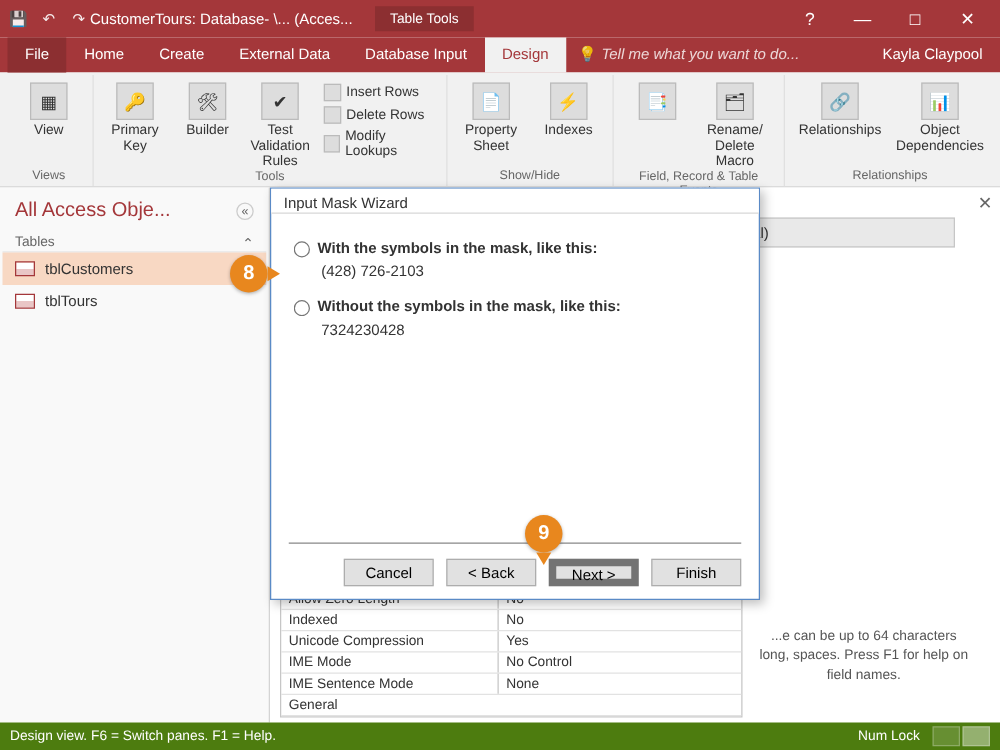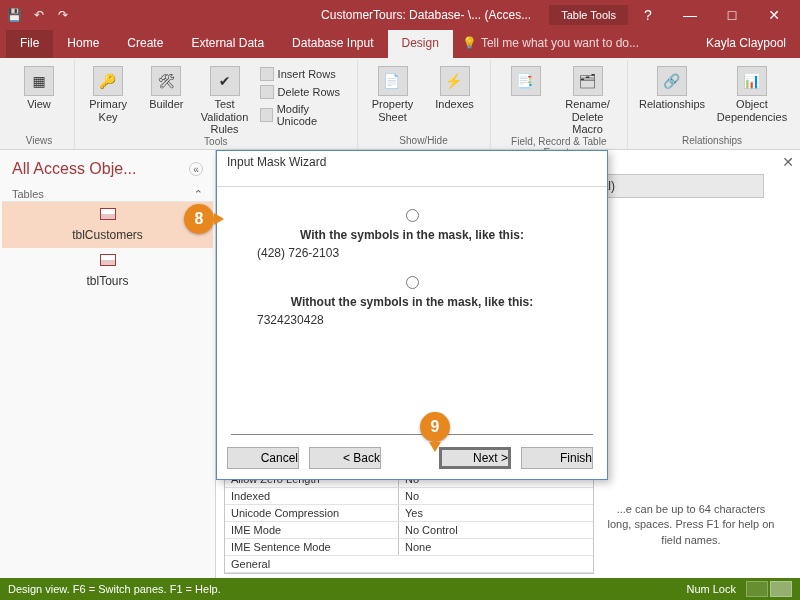--- a/index.html
+++ b/index.html
@@ -2,79 +2,79 @@
 <html><head>
 <meta charset="utf-8">
 <style>
   * { box-sizing: border-box; margin: 0; padding: 0; font-family: "Segoe UI", Tahoma, sans-serif; }
   body { width: 800px; height: 600px; background: #fff; overflow: hidden; font-size: 12px; color: #333; position: relative; }
 
   
   .titlebar { height: 30px; background: #a4373a; display: flex; align-items: center; color: #fff; padding: 0 6px; }
   .titlebar .qat { display: flex; gap: 6px; align-items: center; }
   .qat .icon { width: 18px; height: 18px; display: flex; align-items: center; justify-content: center; opacity: .9; }
-  .title-text { flex: 1; text-align: center; font-size: 12px; display: flex; align-items: center; justify-content: flex-end; gap: 18px; }
+  .title-text { flex: 1; text-align: center; font-size: 12px; display: flex; align-items: center; justify-content: flex-start; gap: 18px; }
   .title-text .context-tab { background: #8c2f31; padding: 4px 12px; font-size: 11px; }
   .win-controls { display: flex; gap: 2px; }
   .win-btn { width: 40px; height: 28px; display: flex; align-items: center; justify-content: center; font-size: 14px; }
 
   
   .ribbon-tabs { height: 28px; background: #a4373a; display: flex; align-items: stretch; padding-left: 6px; color: #fff; }
   .ribbon-tabs .tab { padding: 6px 14px; font-size: 12px; cursor: pointer; }
   .ribbon-tabs .tab.file { background: #8c2f31; }
   .ribbon-tabs .tab.active { background: #f1f1f1; color: #a4373a; font-weight: 400; }
-  .ribbon-tabs .tell-me { flex: 1; padding: 6px 10px; opacity: .8; }
+  .ribbon-tabs .tell-me { flex: 1; padding: 6px 10px; opacity: .8; font-style: italic; }
   .ribbon-tabs .tell-me::before { content: "💡 "; font-style: normal; }
   .ribbon-tabs .user { padding: 6px 14px; }
 
   
   .ribbon { height: 92px; background: #f1f1f1; border-bottom: 1px solid #d4d4d4; display: flex; padding: 2px 4px 0; }
   .group { border-right: 1px solid #e0e0e0; padding: 2px 8px; display: flex; flex-direction: column; }
   .group-content { flex: 1; display: flex; align-items: flex-start; gap: 8px; }
   .group-label { text-align: center; font-size: 10px; color: #666; padding-bottom: 1px; }
   .big-btn { display: flex; flex-direction: column; align-items: center; width: 54px; text-align: center; font-size: 11px; line-height: 1.15; gap: 2px; padding-top:4px; }
   .big-btn .bicon { width: 30px; height: 30px; background: #ddd; border: 1px solid #bbb; display:flex;align-items:center;justify-content:center;font-size:14px;}
   .small-stack { display: flex; flex-direction: column; gap: 2px; font-size: 11px; padding-top:4px;}
   .small-btn { display: flex; align-items: center; gap: 4px; padding: 1px 2px; }
   .sicon { width: 14px; height: 14px; background: #ddd; border: 1px solid #bbb; display:inline-block;}
 
   
   .workspace { position: absolute; top: 150px; bottom: 22px; left: 0; right: 0; display: flex; }
   .nav-pane { width: 216px; background: #f9f9f9; border-right: 1px solid #d4d4d4; padding: 4px 2px; }
   .nav-title { padding: 6px 10px; font-size: 16px; color: #a4373a; display: flex; align-items: center; justify-content: space-between; }
   .nav-title .chev { font-size: 10px; color: #666; border:1px solid #ccc; border-radius:50%; width:14px;height:14px;display:flex;align-items:center;justify-content:center;}
   .nav-section { font-size: 11px; color: #666; padding: 4px 10px 0; border-bottom: 1px solid #e6e6e6; display:flex;justify-content:space-between;}
-  .nav-item { display: flex; align-items: center; gap: 8px; padding: 6px 10px; font-size: 12px; flex-direction: column; }
+  .nav-item { display: flex; align-items: center; gap: 8px; padding: 6px 10px; font-size: 12px; }
   .nav-item.selected { background: #f8d8c3; }
   .nav-item .ticon { width: 16px; height: 12px; border: 1px solid #a4373a; background: linear-gradient(#fff 50%, #e9c6c6 50%); }
 
   
   .main-area { flex:1; position:relative; background:#fff; }
   .close-doc { position:absolute; right:6px; top:4px; font-size:14px; color:#666; }
   .field-props-header { position:absolute; right:36px; top:24px; background:#e9e9e9; border:1px solid #c6c6c6; padding:4px 148px 4px 8px; font-size:12px; }
 
   .field-props { position:absolute; left:8px; bottom: 4px; width: 370px; border:1px solid #c6c6c6; font-size:11px; }
   .field-props .row { display:flex; border-bottom:1px solid #e2e2e2; }
   .field-props .cell-l { width: 174px; padding:2px 6px; border-right:1px solid #c6c6c6; }
   .field-props .cell-r { flex:1; padding:2px 6px; }
 
   .help-text { position:absolute; right:24px; bottom:30px; width:170px; font-size:11px; color:#555; text-align:center; line-height:1.4;}
 
   
   .dialog { position:absolute; left:216px; top:150px; width:392px; height:330px; background:#fff; border:1px solid #5a8ac6; box-shadow: 3px 3px 8px rgba(0,0,0,.25); z-index:30; }
-  .dialog-title { height:36px; background:#fff; border-bottom:1px solid #d8d8d8; padding:4px 10px; font-size:12px; }
+  .dialog-title { height:20px; background:#fff; border-bottom:1px solid #d8d8d8; padding:4px 10px; font-size:12px; }
   .dialog-body { padding: 16px 18px 10px; font-size:12px; }
   .dialog-body .q { margin-bottom:14px; }
-  .radio-opt { display:flex; align-items:center; gap:6px; margin:4px 0 2px; font-weight:bold;flex-direction:column;}
+  .radio-opt { display:flex; align-items:flex-start; gap:6px; margin:4px 0 2px; font-weight:bold;}
   .radio-opt input { margin-top:2px; }
   .sample { margin: 4px 0 14px 22px; font-weight:normal;}
   .dialog-sep { border-top:1px solid #888; margin: 0 14px; position:absolute; bottom:44px; left:0; right:0;}
   .dialog-buttons { position:absolute; bottom:10px; right:14px; display:flex; gap:10px; }
-  .dlg-btn { width:72px; height:22px; font-size:12px; background:#e1e1e1; border:1px solid #adadad; cursor:pointer;text-align:right; }
-  .dlg-btn.primary { border:3px solid #737373;margin-left:48px; }
+  .dlg-btn { width:72px; height:22px; font-size:12px; background:#e1e1e1; border:1px solid #adadad; cursor:pointer; }
+  .dlg-btn.primary { border:6px solid #737373; }
 
   
   .callout { position:absolute; width:30px; height:30px; border-radius:50%; background:#e8871e; color:#fff; font-weight:bold; font-size:16px; display:flex; align-items:center; justify-content:center; z-index:60; box-shadow:0 1px 3px rgba(0,0,0,.3);}
   .callout::after { content:""; position:absolute; width:0;height:0; }
   .callout.c8::after { right:-10px; top:9px; border-top:6px solid transparent; border-bottom:6px solid transparent; border-left:10px solid #e8871e; }
   .callout.c9::after { bottom:-10px; left:9px; border-left:6px solid transparent; border-right:6px solid transparent; border-top:10px solid #e8871e; }
 
   
   .statusbar { position:absolute; bottom:0; left:0; right:0; height:22px; background:#4d7c0f; color:#fff; font-size:11px; display:flex; align-items:center; padding:0 8px; justify-content:space-between;}
   .status-right { display:flex; gap:10px; align-items:center;}
@@ -143,21 +143,21 @@
         <div class="small-btn">
             <span class="sicon"></span>
             <span>Insert Rows</span>
           </div>
         <div class="small-btn">
             <span class="sicon"></span>
             <span>Delete Rows</span>
           </div>
         <div class="small-btn">
             <span class="sicon"></span>
-            <span>Modify Unicode</span>
+            <span>Modify Lookups</span>
           </div>
       </div>
     </div>
     <div class="group-label">Tools</div>
   </div>
 
   <div class="group">
     <div class="group-content">
       <div class="big-btn">
         <div class="bicon">📄</div>

